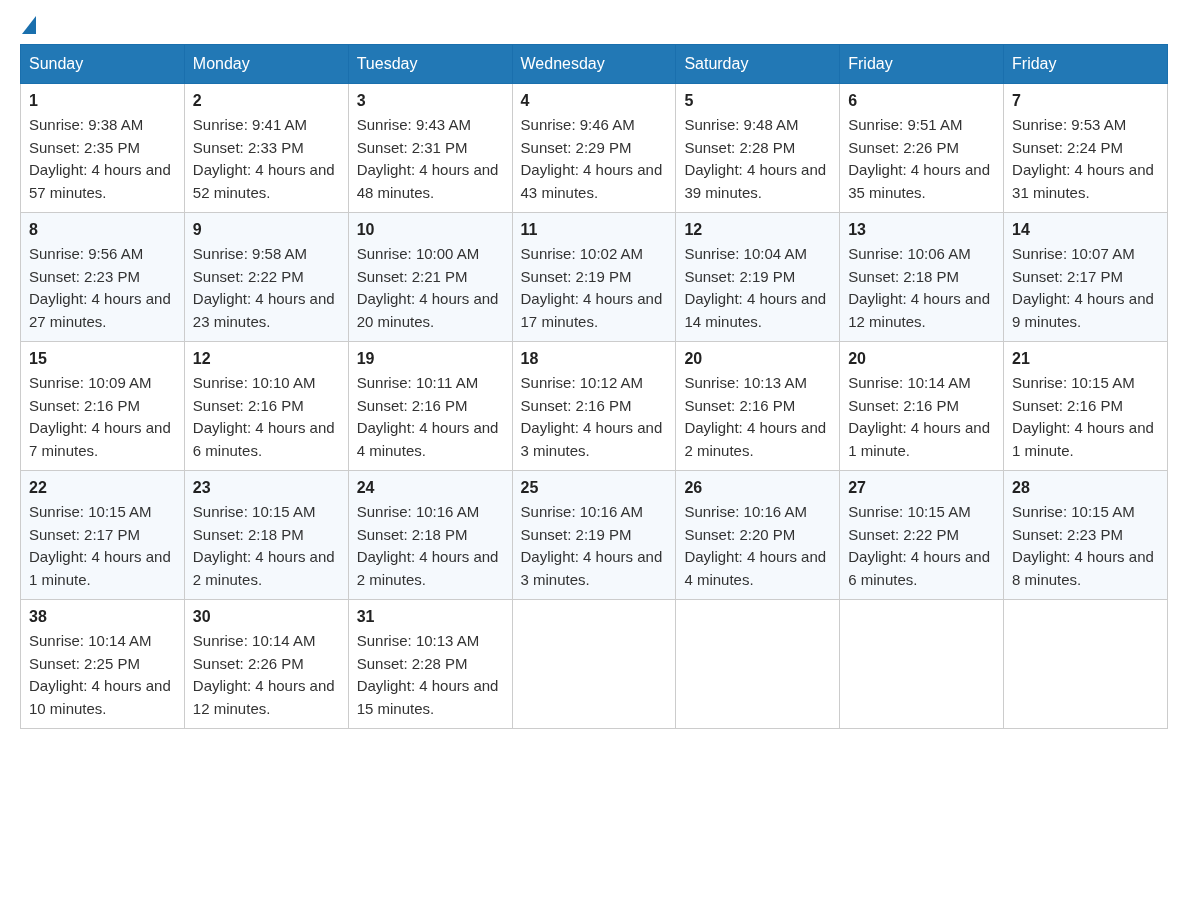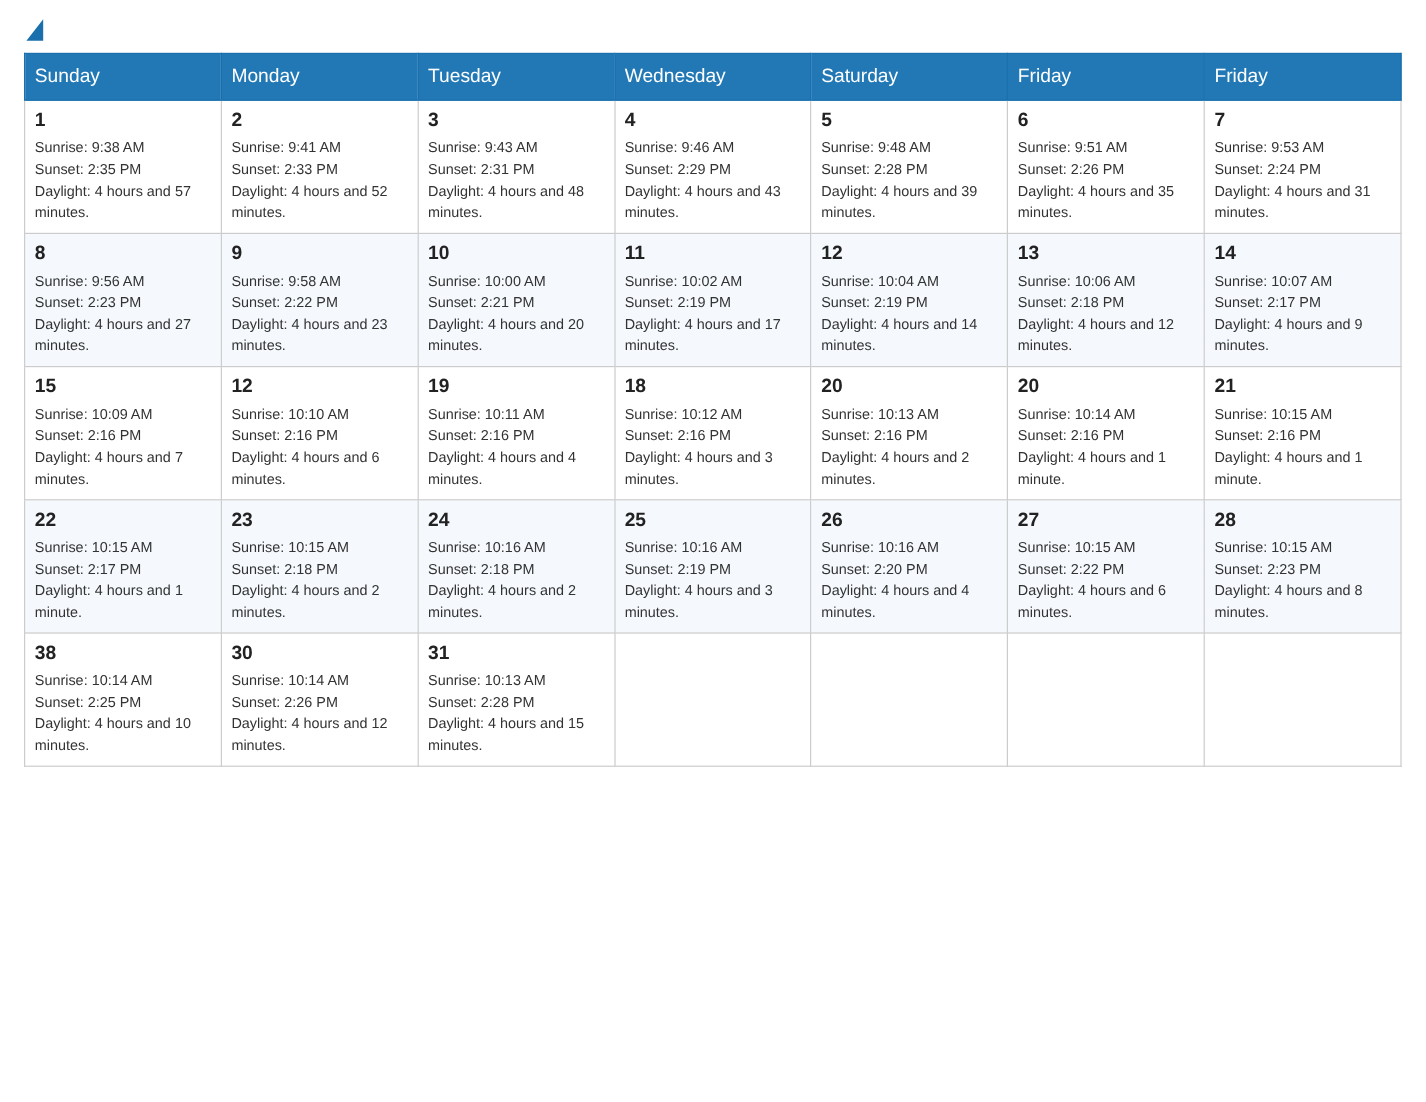--- a/index.html
+++ b/index.html
@@ -83,21 +83,21 @@
     .calendar tr:nth-child(even) td {
       background: #f5f9fd;
     }
     .day-number {
       font-size: 16px;
       font-weight: bold;
       color: #222;
       margin-bottom: 4px;
     }
     .day-info {
-      font-size: 12px;
+      font-size: 15px;
       line-height: 1.5;
       color: #333;
     }
     .empty-cell {
       background: #fff !important;
     }
   </style>
 </head>
 <body>
 

